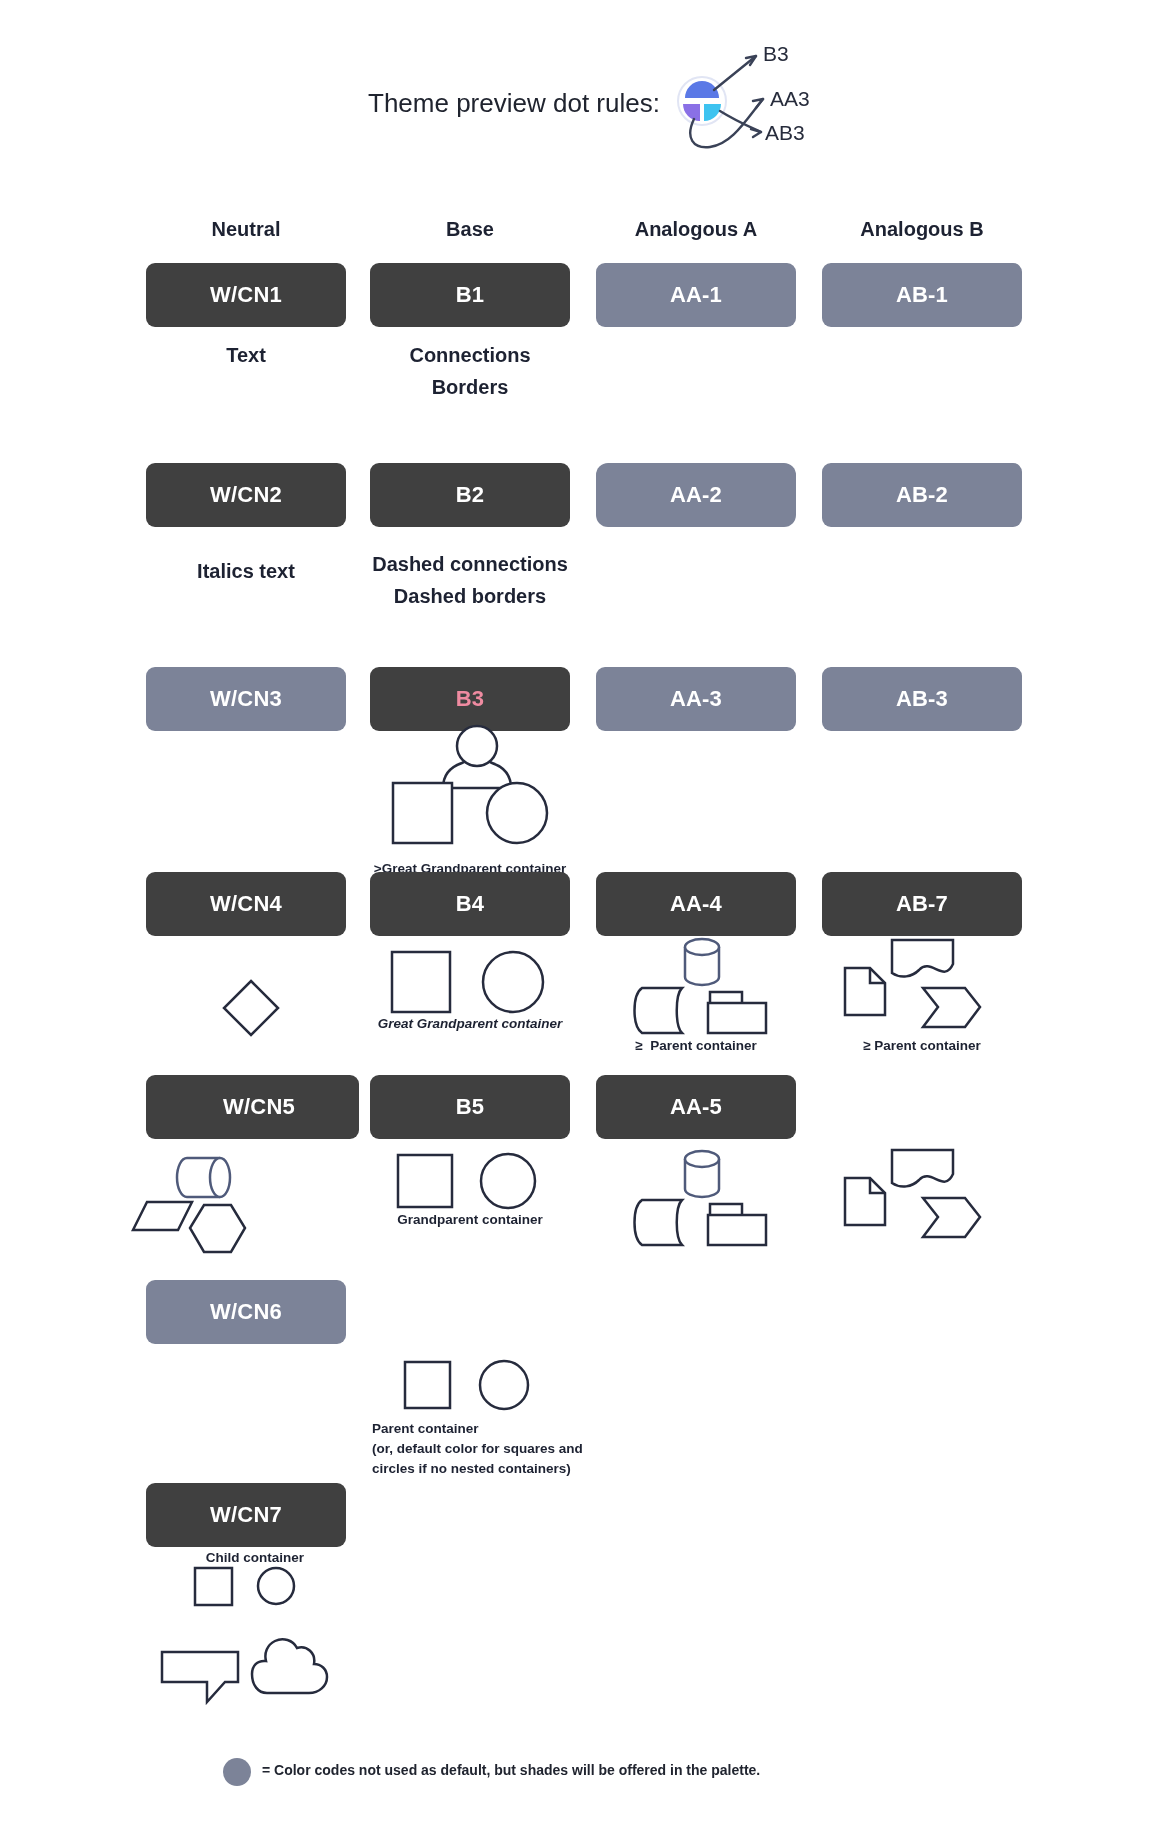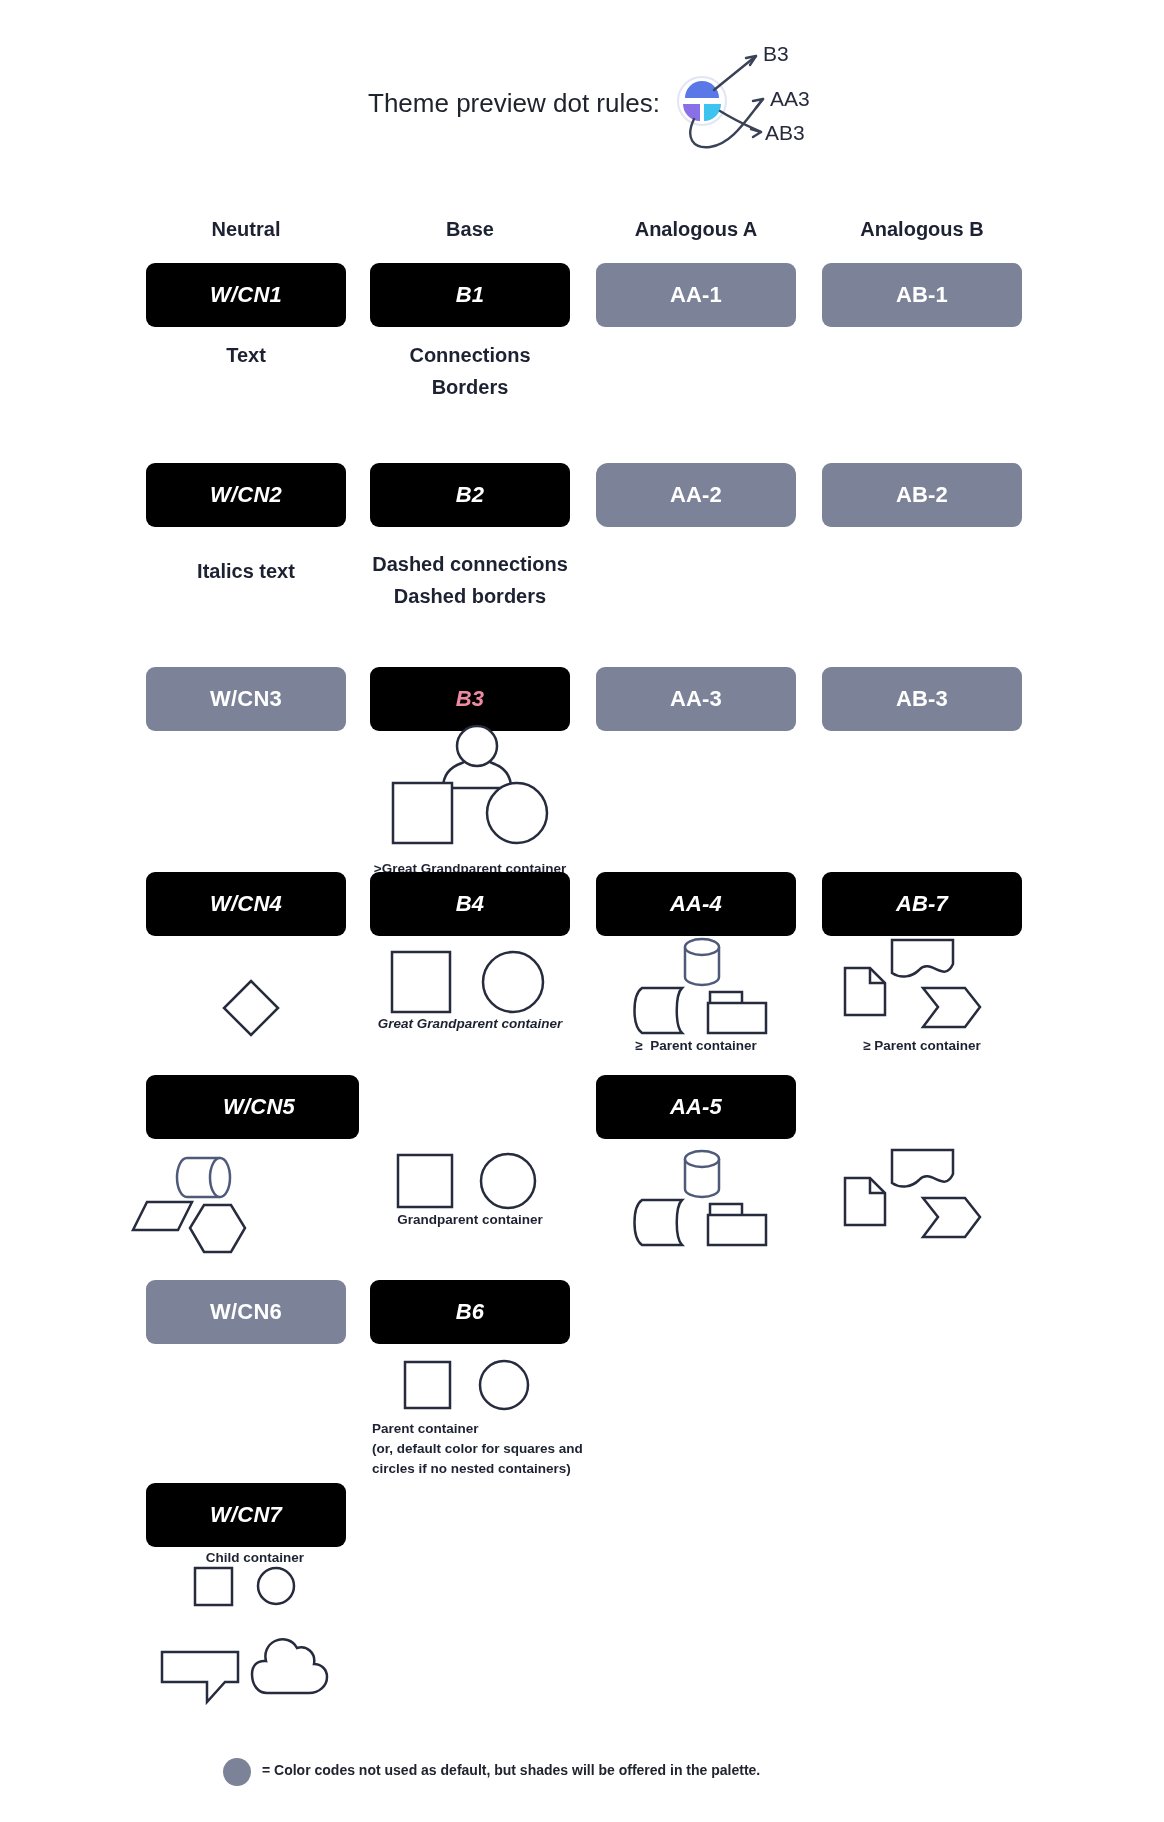--- a/index.html
+++ b/index.html
@@ -4,21 +4,21 @@
 <style>
   html,body{margin:0;padding:0;background:#fff;}
   #canvas{position:relative;width:1164px;height:1822px;background:#fff;overflow:hidden;
           font-family:"Liberation Sans",sans-serif;color:#1d2232;}
   .abs{position:absolute;}
   .title{font-size:26px;font-weight:500;color:#20242f;}
   .dotlabel{font-size:21px;font-weight:400;color:#272c3c;}
   .hdr{width:200px;text-align:center;font-size:20px;font-weight:700;color:#1d2232;}
   .sw{width:200px;height:64px;border-radius:9px;display:flex;align-items:center;justify-content:center;
       font-size:22px;font-weight:700;color:#ffffff;letter-spacing:.2px;}
-  .sw.dark{background:#000000;font-style:italic;}
+  .sw.dark{background:#404040;}
   .sw.gray{background:#7c8398;}
   .sw.pinktext{color:#ef8ba1;}
   .ann{font-weight:700;color:#1d2232;white-space:pre;}
   .ann.big{font-size:20px;width:200px;text-align:center;}
   .ann.small{font-size:13.5px;}
   .ann.smallc{font-size:13.5px;text-align:center;}
   .legend-dot{width:28px;height:28px;border-radius:50%;background:#7c8398;}
   .legend-text{font-size:14px;font-weight:700;color:#20242f;}
   svg{display:block;overflow:visible;}
 </style>
@@ -115,20 +115,21 @@
     <g stroke="#262b3d" stroke-width="2.5" fill="#ffffff">
       <path d="M70,5 H131 V29 C122,49 109,22 97,35 C90,42 79,44 70,38 Z"></path>
       <path d="M23,33 H48 L63,48 V80 H23 Z"></path>
       <path d="M48,33 V48 H63" fill="none"></path>
       <polygon points="101,53 143,53 158,72 143,92 101,92 116,72"></polygon>
     </g>
   </svg>
   <div class="abs ann smallc" style="left:822px;top:1038px;width:200px;">≥ Parent container</div>
 
   <div class="abs sw dark" style="left:146px;top:1075px;padding-left:13px;">W/CN5</div>
+  <div class="abs sw dark" style="left:370px;top:1075px;">B5</div>
   <div class="abs sw dark" style="left:596px;top:1075px;">AA-5</div>
 
   <svg class="abs" style="left:130px;top:1145px;" width="230" height="115" viewBox="0 0 230 115">
     <g stroke-width="2.5" fill="#ffffff">
       <path d="M90,13 H57 A10,19.5 0 0 0 57,52 H90" stroke="#4f5a7a"></path>
       <ellipse cx="90" cy="32.5" rx="10" ry="19.5" stroke="#4f5a7a"></ellipse>
       <polygon points="17,57 62,57 48,85 3,85" stroke="#262b3d"></polygon>
       <polygon points="74,60 101,60 115,83 101,107 74,107 60,83" stroke="#262b3d"></polygon>
     </g>
   </svg>
@@ -154,21 +155,20 @@
   <svg class="abs" style="left:822px;top:1145px;" width="200" height="100" viewBox="0 0 200 100">
     <g stroke="#262b3d" stroke-width="2.5" fill="#ffffff">
       <path d="M70,5 H131 V29 C122,49 109,22 97,35 C90,42 79,44 70,38 Z"></path>
       <path d="M23,33 H48 L63,48 V80 H23 Z"></path>
       <path d="M48,33 V48 H63" fill="none"></path>
       <polygon points="101,53 143,53 158,72 143,92 101,92 116,72"></polygon>
     </g>
   </svg>
 
   <div class="abs sw gray" style="left:146px;top:1280px;">W/CN6</div>
-  <div class="abs sw dark" style="left:370px;top:1280px;">B6</div>
 
   <svg class="abs" style="left:370px;top:1355px;" width="200" height="58" viewBox="0 0 200 58">
     <g stroke="#262b3d" stroke-width="2.5" fill="#ffffff">
       <rect x="35" y="7" width="45" height="46"></rect>
       <circle cx="134" cy="30" r="24"></circle>
     </g>
   </svg>
   <div class="abs ann small" style="left:372px;top:1421px;">Parent container</div>
   <div class="abs ann small" style="left:372px;top:1441px;">(or, default color for squares and</div>
   <div class="abs ann small" style="left:372px;top:1461px;">circles if no nested containers)</div>

